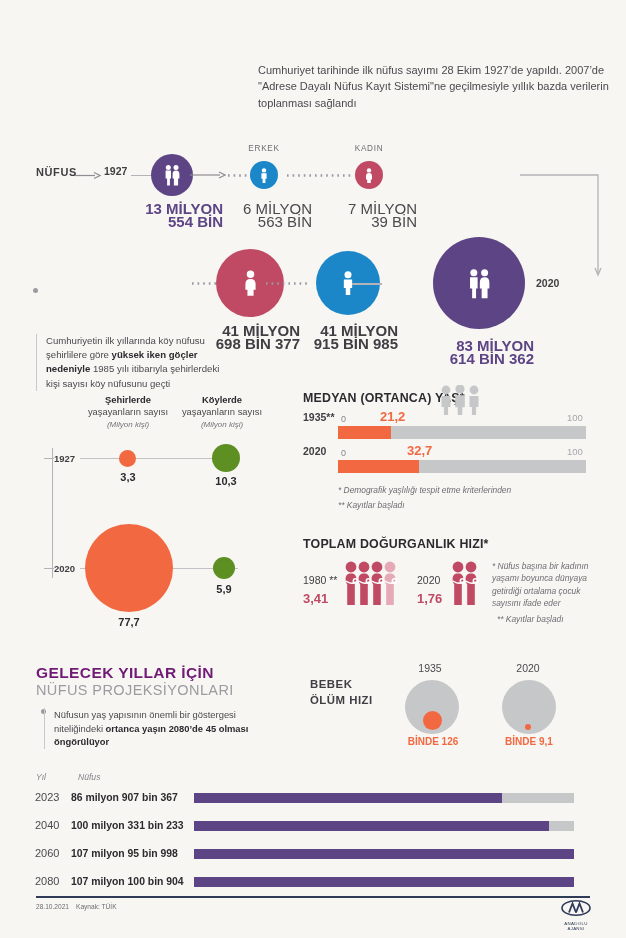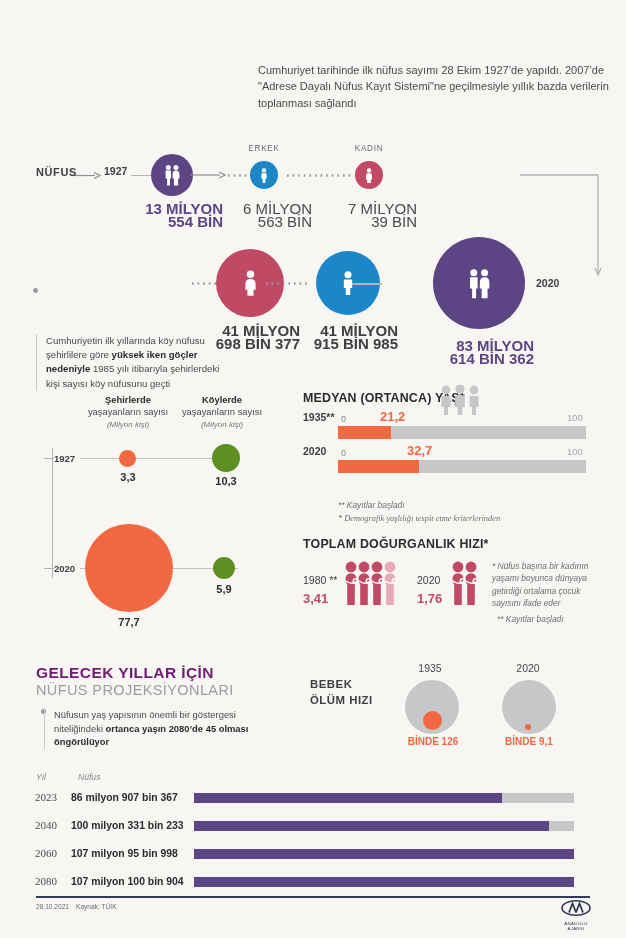--- a/index.html
+++ b/index.html
@@ -71,21 +71,21 @@
 
   
   .proj-t1{position:absolute;left:36px;top:664px;font-size:15.5px;font-weight:bold;color:#701a75;letter-spacing:.4px;}
   .proj-t2{position:absolute;left:36px;top:682px;font-size:14.5px;color:#9b9ba0;letter-spacing:.4px;}
   .proj-note{position:absolute;left:44px;top:708px;width:218px;border-left:1.4px solid #c9c7cc;padding-left:9px;
     font-size:9.4px;line-height:13.6px;color:#4a4a4e;}
   .proj-note b{color:#2b2b2f;}
   .bullet2{position:absolute;left:41px;top:709px;width:5px;height:5px;border-radius:50%;background:#9b9ba0;}
 
   .tbl-h{position:absolute;font-size:8.6px;font-style:italic;color:#86868b;}
-  .tbl-y{position:absolute;font-size:11px;color:#4a4a4e;font-family:Liberation Serif, serif;}
+  .tbl-y{position:absolute;font-size:11px;color:#4a4a4e;}
   .tbl-v{position:absolute;font-size:10.4px;font-weight:bold;color:#2b2b2f;}
   .pb-track{position:absolute;height:10px;background:#c6c7c9;}
   .pb-fill{position:absolute;height:10px;background:#5d4585;}
 
   
   .bebek-t{position:absolute;left:310px;top:676px;font-size:11.4px;font-weight:bold;line-height:16px;
     letter-spacing:.5px;color:#3f3f43;}
   .gcirc{position:absolute;border-radius:50%;background:#c6c7c9;}
   .ocirc{position:absolute;border-radius:50%;background:#f26841;}
   .bm-yr{position:absolute;font-size:10.5px;color:#4a4a4e;text-align:center;}
@@ -266,21 +266,21 @@
   <div class="bar-track" style="left:338px;top:426px;width:248px;"></div>
   <div class="bar-fill" style="left:338px;top:426px;width:53px;"></div>
 
   <div class="bar-yr" style="left:303px;top:445px;">2020</div>
   <div class="bar-zero" style="left:341px;top:448px;">0</div>
   <div class="bar-val" style="left:407px;top:443px;">32,7</div>
   <div class="bar-hundred" style="left:567px;top:446px;">100</div>
   <div class="bar-track" style="left:338px;top:460px;width:248px;"></div>
   <div class="bar-fill" style="left:338px;top:460px;width:81px;"></div>
 
-  <div class="foot-note" style="left:338px;top:514px;font-family:Liberation Serif, serif;">* Demografik yaşlılığı tespit etme kriterlerinden</div>
+  <div class="foot-note" style="left:338px;top:485px;">* Demografik yaşlılığı tespit etme kriterlerinden</div>
   <div class="foot-note" style="left:338px;top:500px;">** Kayıtlar başladı</div>
 
   <div class="sec-title" style="left:303px;top:537px;">TOPLAM DOĞURGANLIK HIZI*</div>
 
   <div class="fert-yr" style="left:303px;top:574px;">1980 **</div>
   <div class="fert-val" style="left:303px;top:591px;">3,41</div>
   <svg width="62" height="44" style="position:absolute;left:343px;top:561px;" viewBox="0 0 62 44">
     <g fill="#c04a64">
       <circle cx="8" cy="6" r="5.4"></circle>
         <path d="M8 12.5c3.6 0 5.4 2 5.4 5.6 0 2.3-.6 4-1.6 5.3V44H4.2V23.4c-1-1.3-1.6-3-1.6-5.3 0-3.6 1.8-5.6 5.4-5.6z"></path>

